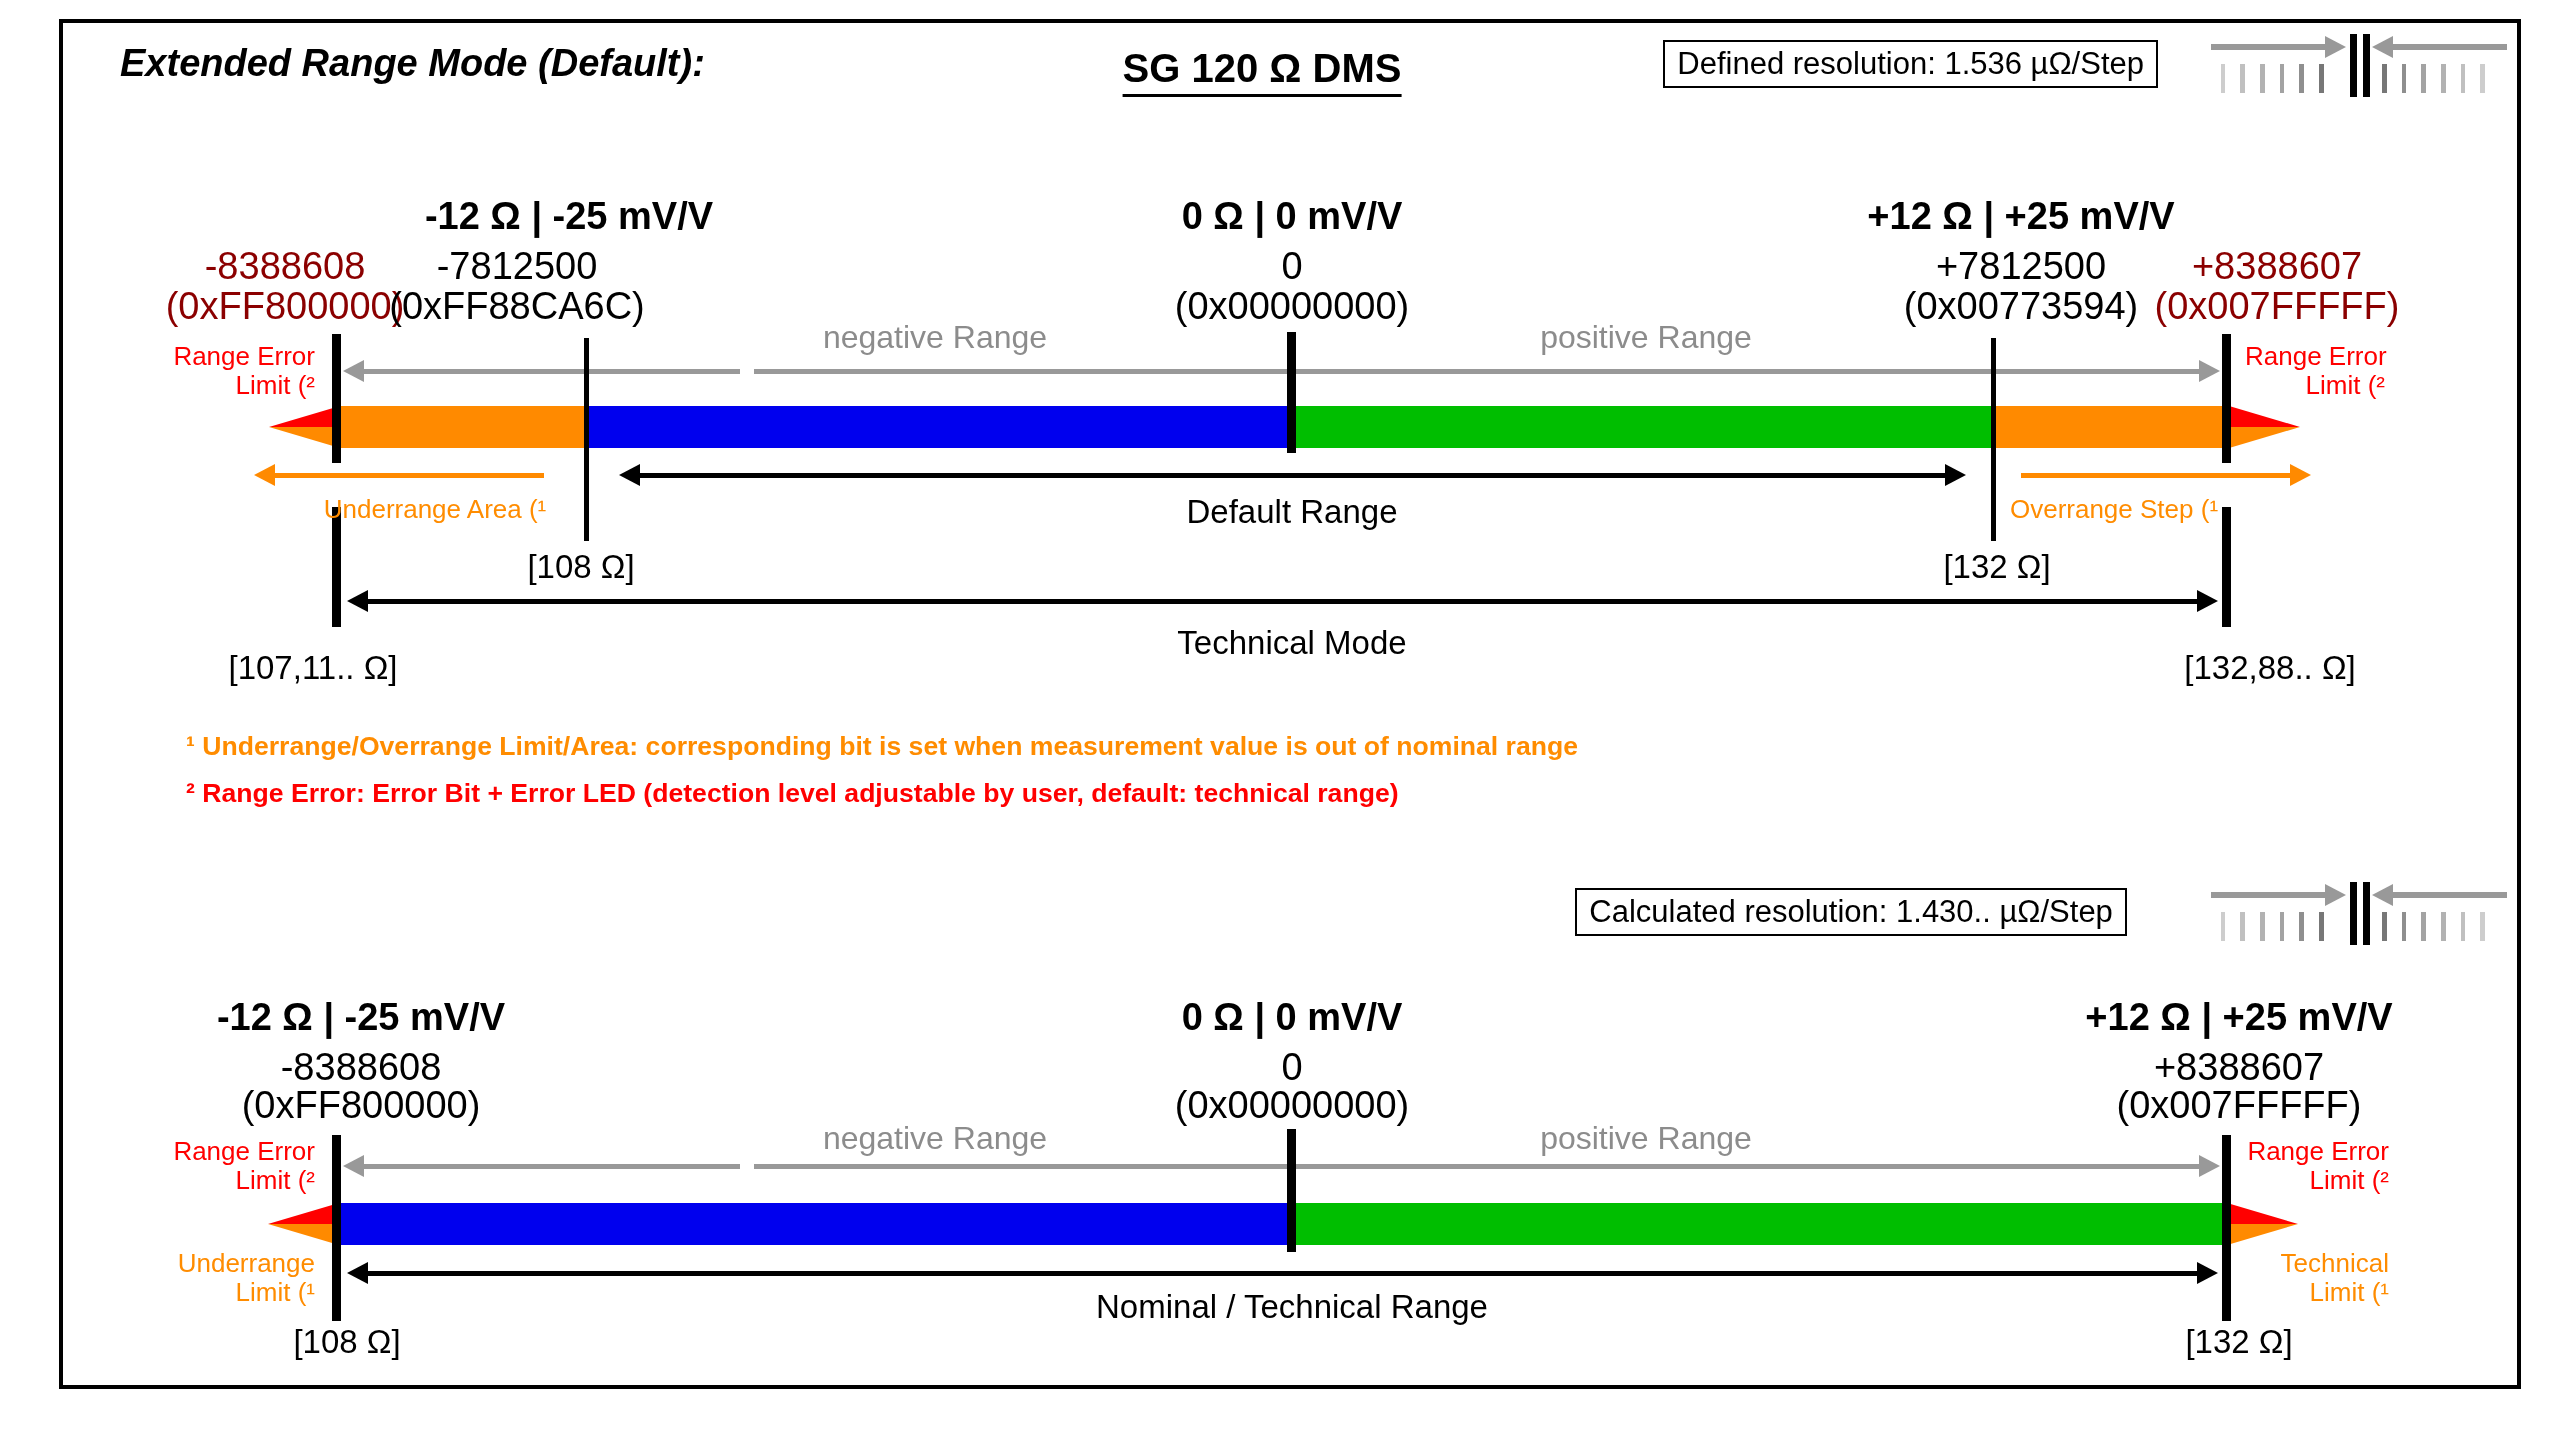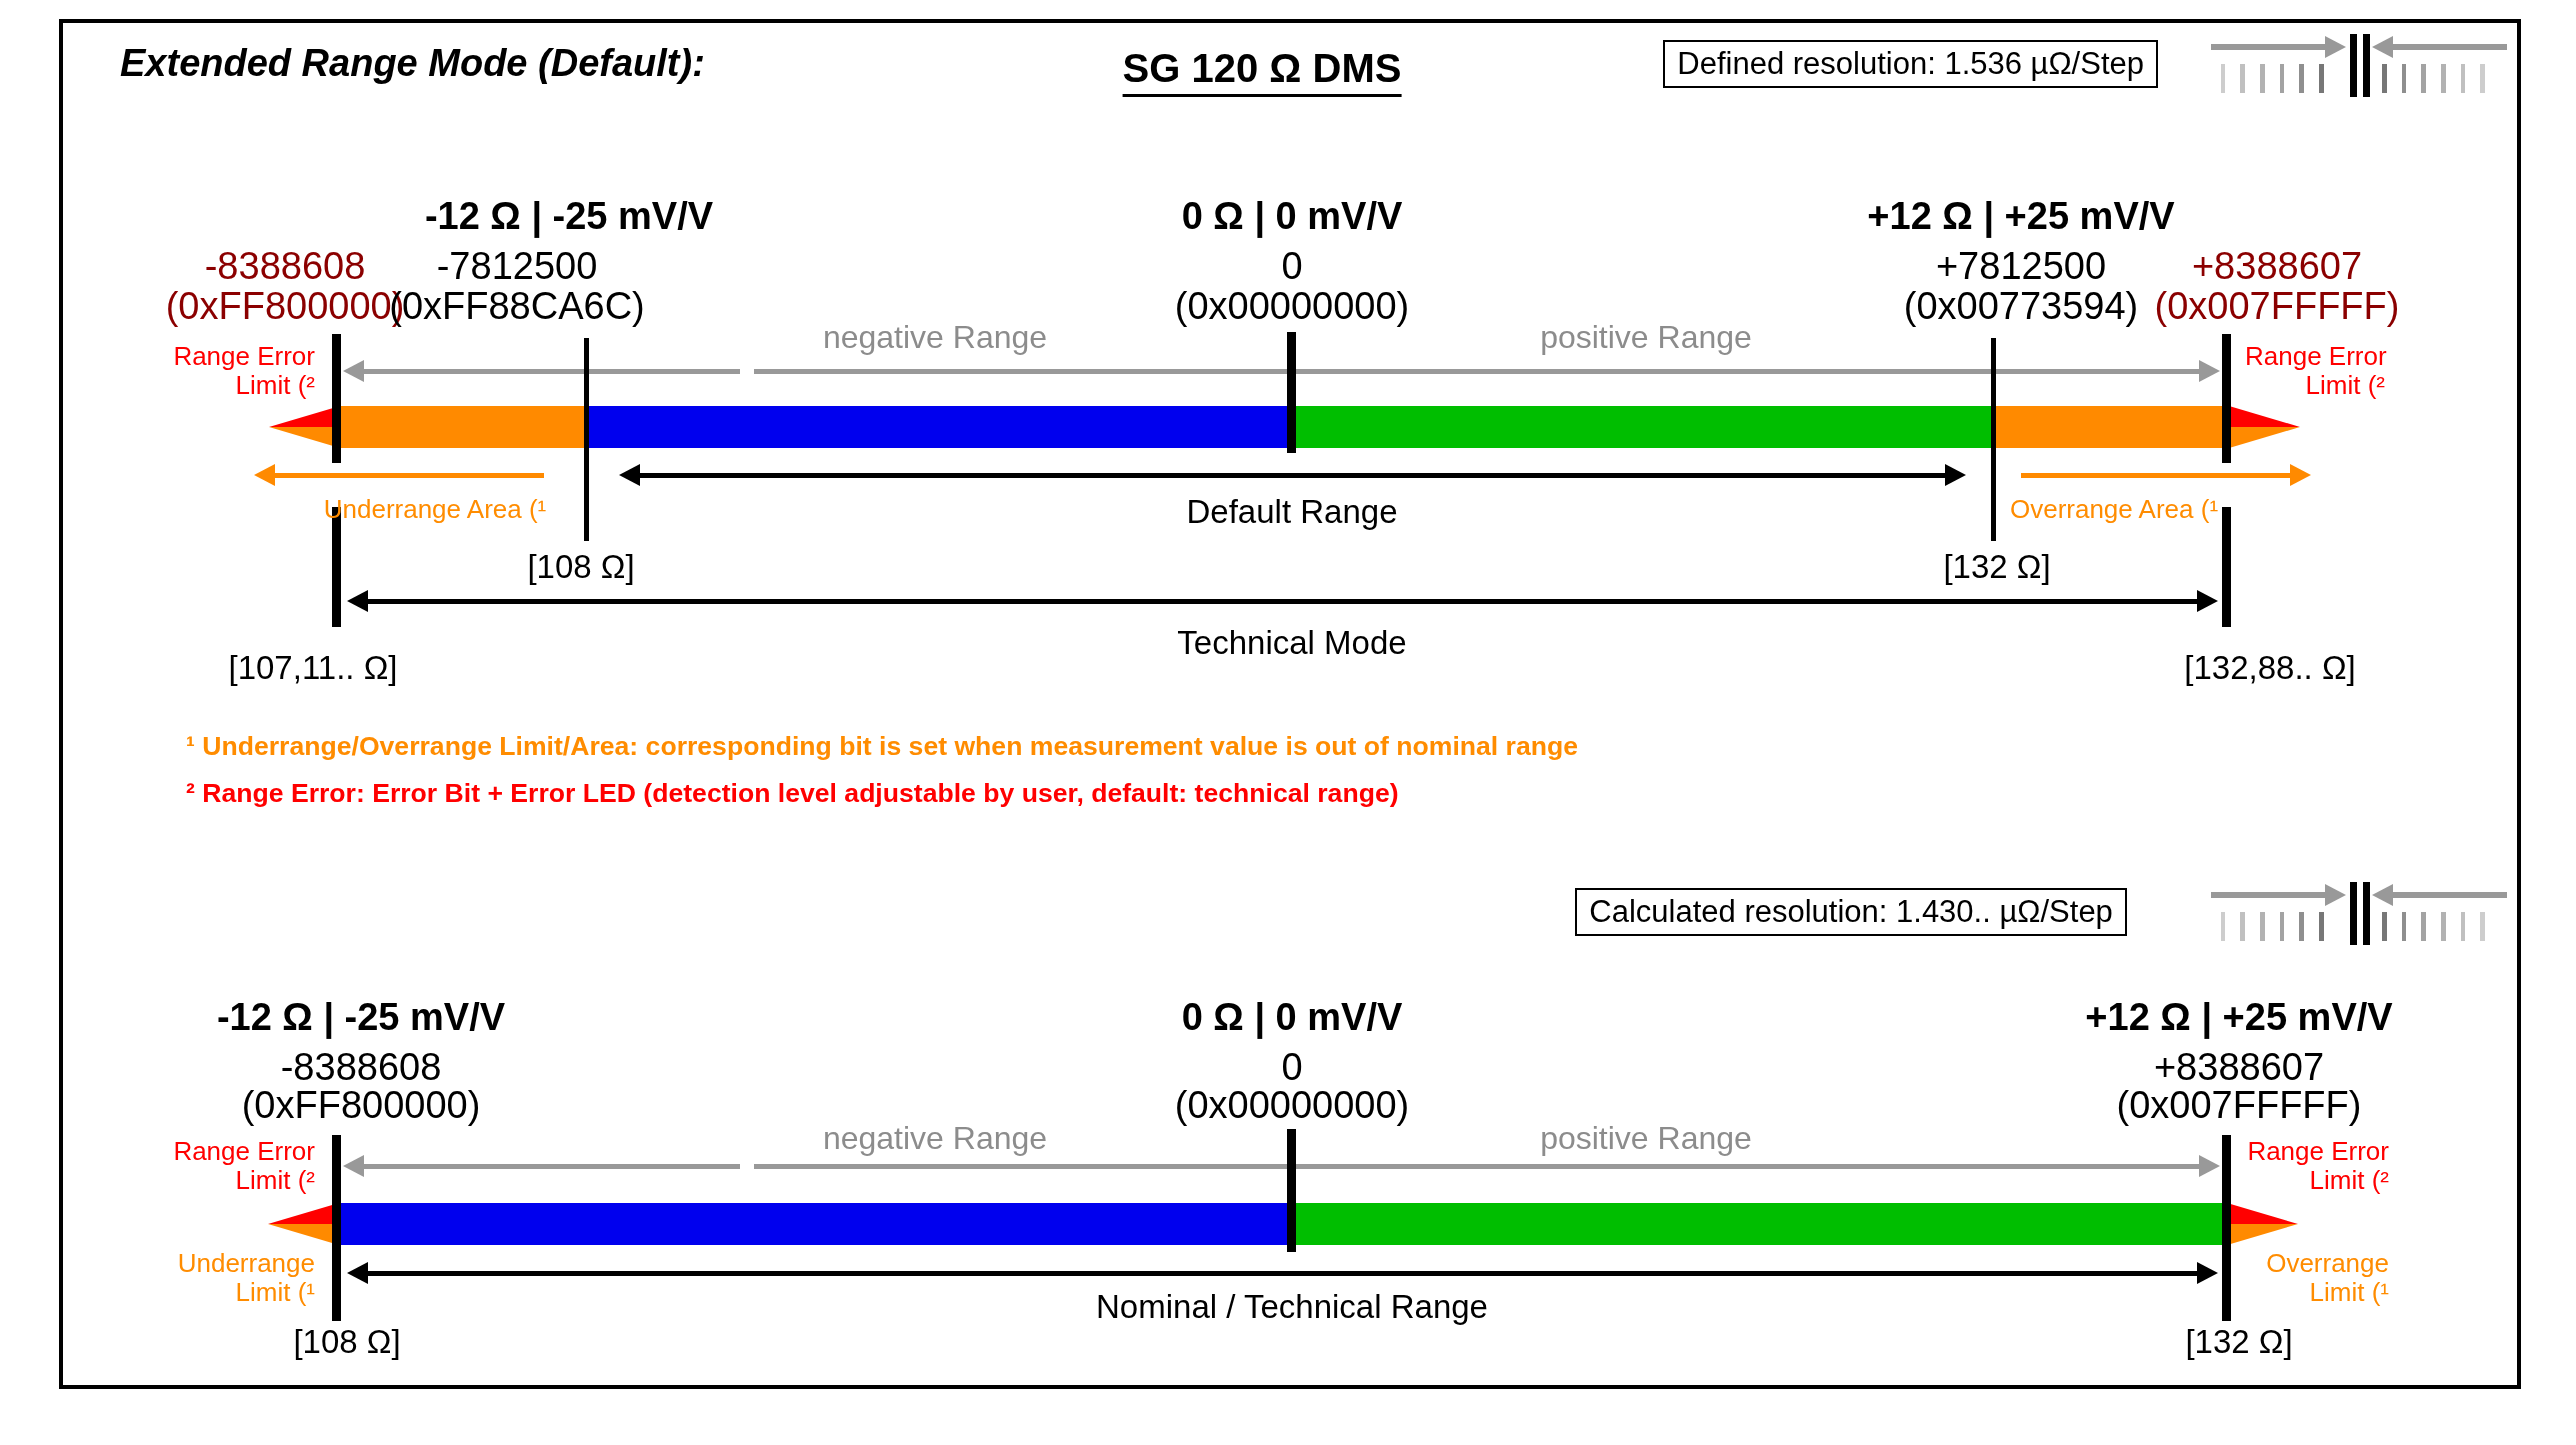--- a/index.html
+++ b/index.html
@@ -159,21 +159,21 @@
       <span class="bar"></span>
       <span class="head-r"></span>
     </div>
   <div class="arrow orange hr" style="left:2021px;top:464px;width:290px;">
       <span class="bar"></span>
       <span class="head-r"></span>
     </div>
 
   <div class="txt ctr orat" style="left:435px;top:495px;">Underrange Area (¹</div>
   <div class="txt ctr range-lbl" style="left:1292px;top:493px;">Default Range</div>
-  <div class="txt ctr orat" style="left:2114px;top:495px;">Overrange Area (¹</div>
+  <div class="txt ctr orat" style="left:2114px;top:495px;">Overrange Step (¹</div>
 
   <div class="txt ctr range-lbl" style="left:581px;top:548px;">[108 Ω]</div>
   <div class="txt ctr range-lbl" style="left:1997px;top:548px;">[132 Ω]</div>
 
   <div class="arrow black hl hr" style="left:347px;top:590px;width:1871px;">
       <span class="head-l"></span>
       <span class="bar"></span>
       <span class="head-r"></span>
     </div>
   <div class="txt ctr range-lbl" style="left:1292px;top:624px;">Technical Mode</div>
@@ -244,21 +244,21 @@
   </div>
   <div class="txt redt" style="left:2245px;top:1137px;width:144px;">
     <div>Range Error</div>
     <div>Limit (²</div>
   </div>
   <div class="txt orat" style="left:142px;top:1249px;width:173px;text-align:right;">
     <div>Underrange</div>
     <div>Limit (¹</div>
   </div>
   <div class="txt orat" style="left:2245px;top:1249px;width:144px;text-align:right;">
-    <div>Overrange</div>
+    <div>Technical</div>
     <div>Limit (¹</div>
   </div>
 
   <svg class="tipsvg" style="left:268px;top:1203px;" width="70" height="42" viewBox="0 0 74 44">
       <polygon class="pr" points="74,0 0,22 74,22"></polygon>
       <polygon class="po" points="74,22 0,22 74,44"></polygon>
     </svg>
   <div class="seg blue" style="left:338px;top:1203px;width:954px;"></div>
   <div class="seg green" style="left:1292px;top:1203px;width:936px;"></div>
   <svg class="tipsvg" style="left:2228px;top:1203px;" width="70" height="42" viewBox="0 0 74 44">

